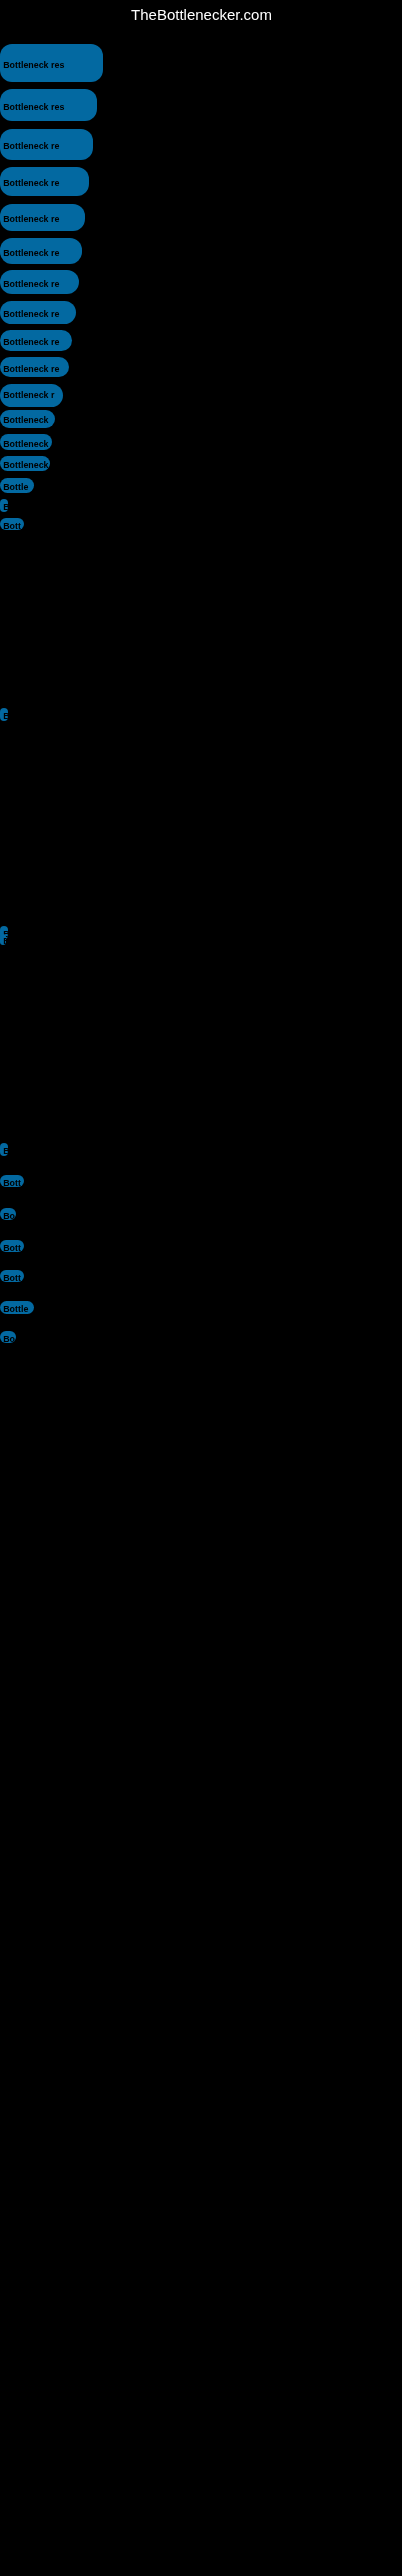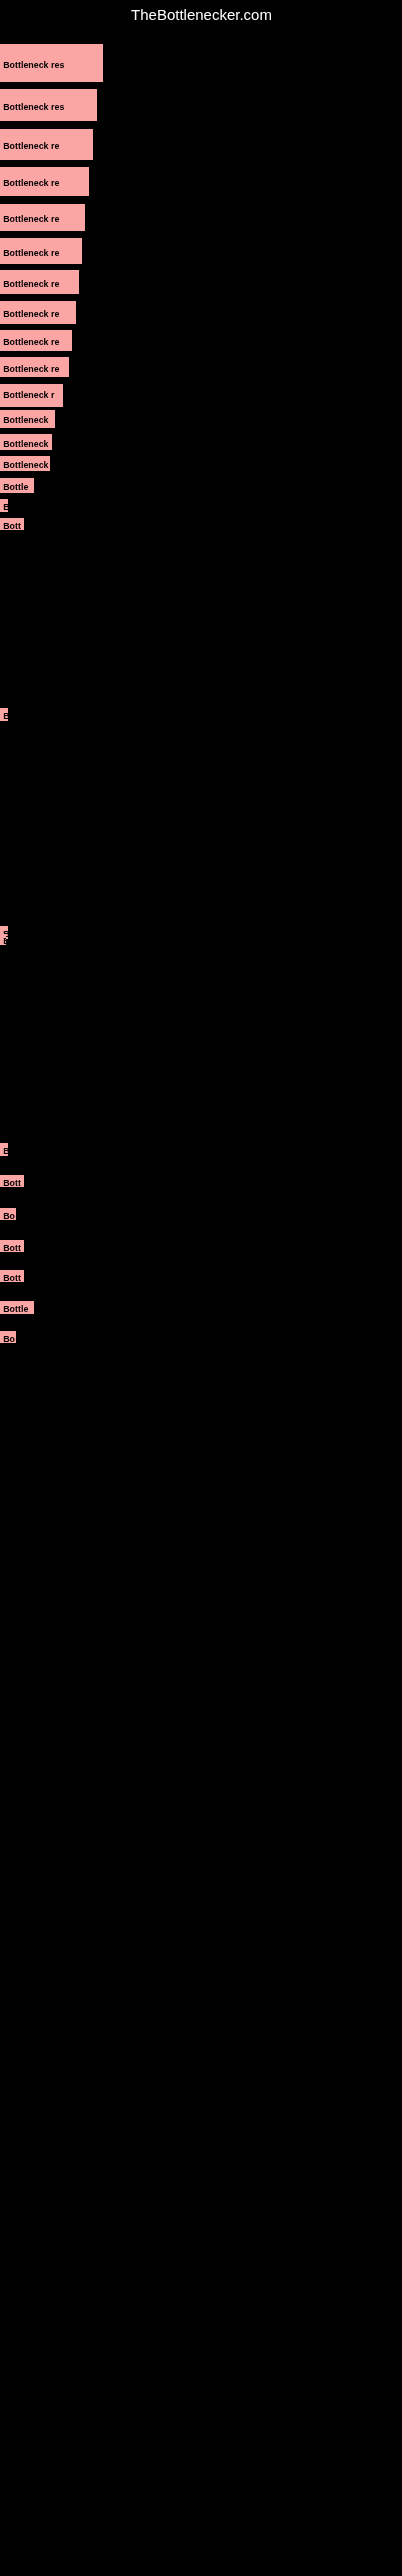--- a/index.html
+++ b/index.html
@@ -19,28 +19,29 @@
       font-size: 15px;
       text-align: center;
       padding: 6.4px 0;
       position: absolute;
       top: 0;
       left: 0;
       right: 0;
     }
     .bottleneck-item {
       position: absolute;
-      background-color: #fca5a5;
+      background-color: #0369a1;
       color: #000000;
       font-size: 8.9px;
       font-weight: bold;
       padding: 1.6px 3.2px;
       white-space: nowrap;
       overflow: hidden;
       left: 0;
+      border-radius: 12px;
     }
   </style>
 </head>
 <body>
 
 <div class="site-title">TheBottlenecker.com</div>
 
 <div class="bottleneck-item" style="top: 44px; width: 103px; height: 38px; line-height: 38px;">Bottleneck res</div>
 <div class="bottleneck-item" style="top: 89px; width: 97px; height: 32px; line-height: 32px;">Bottleneck res</div>
 <div class="bottleneck-item" style="top: 129px; width: 93px; height: 31px; line-height: 31px;">Bottleneck re</div>

